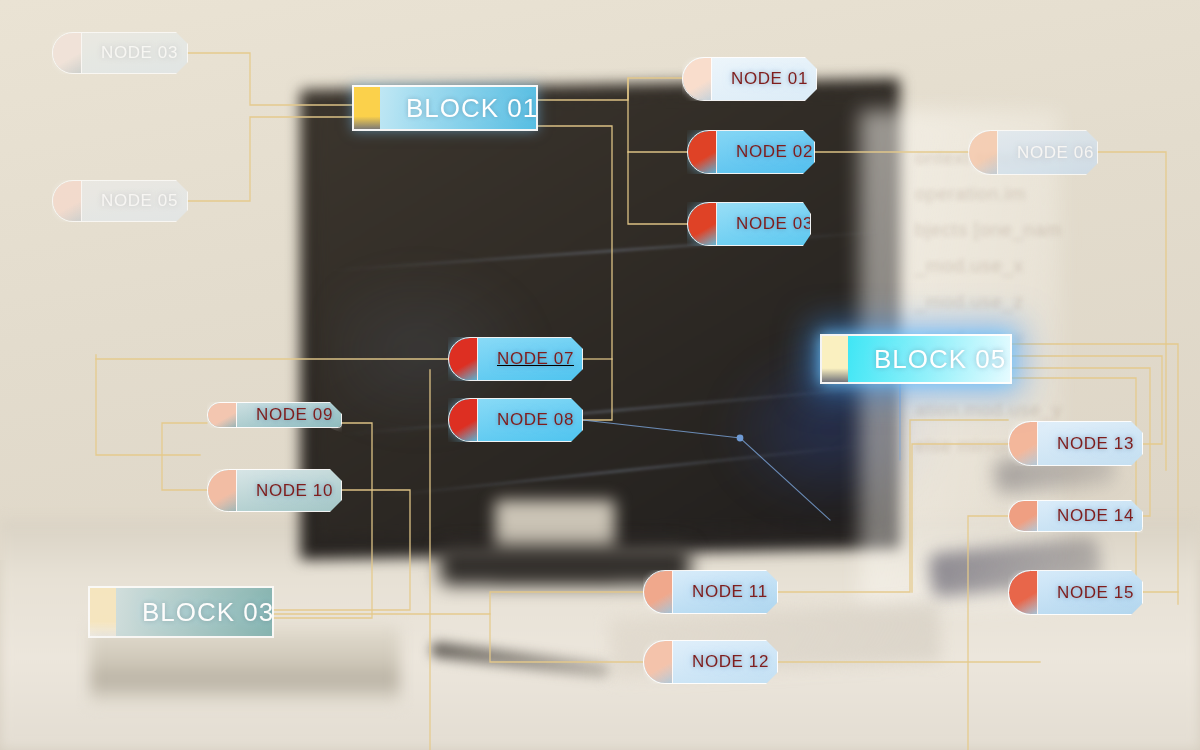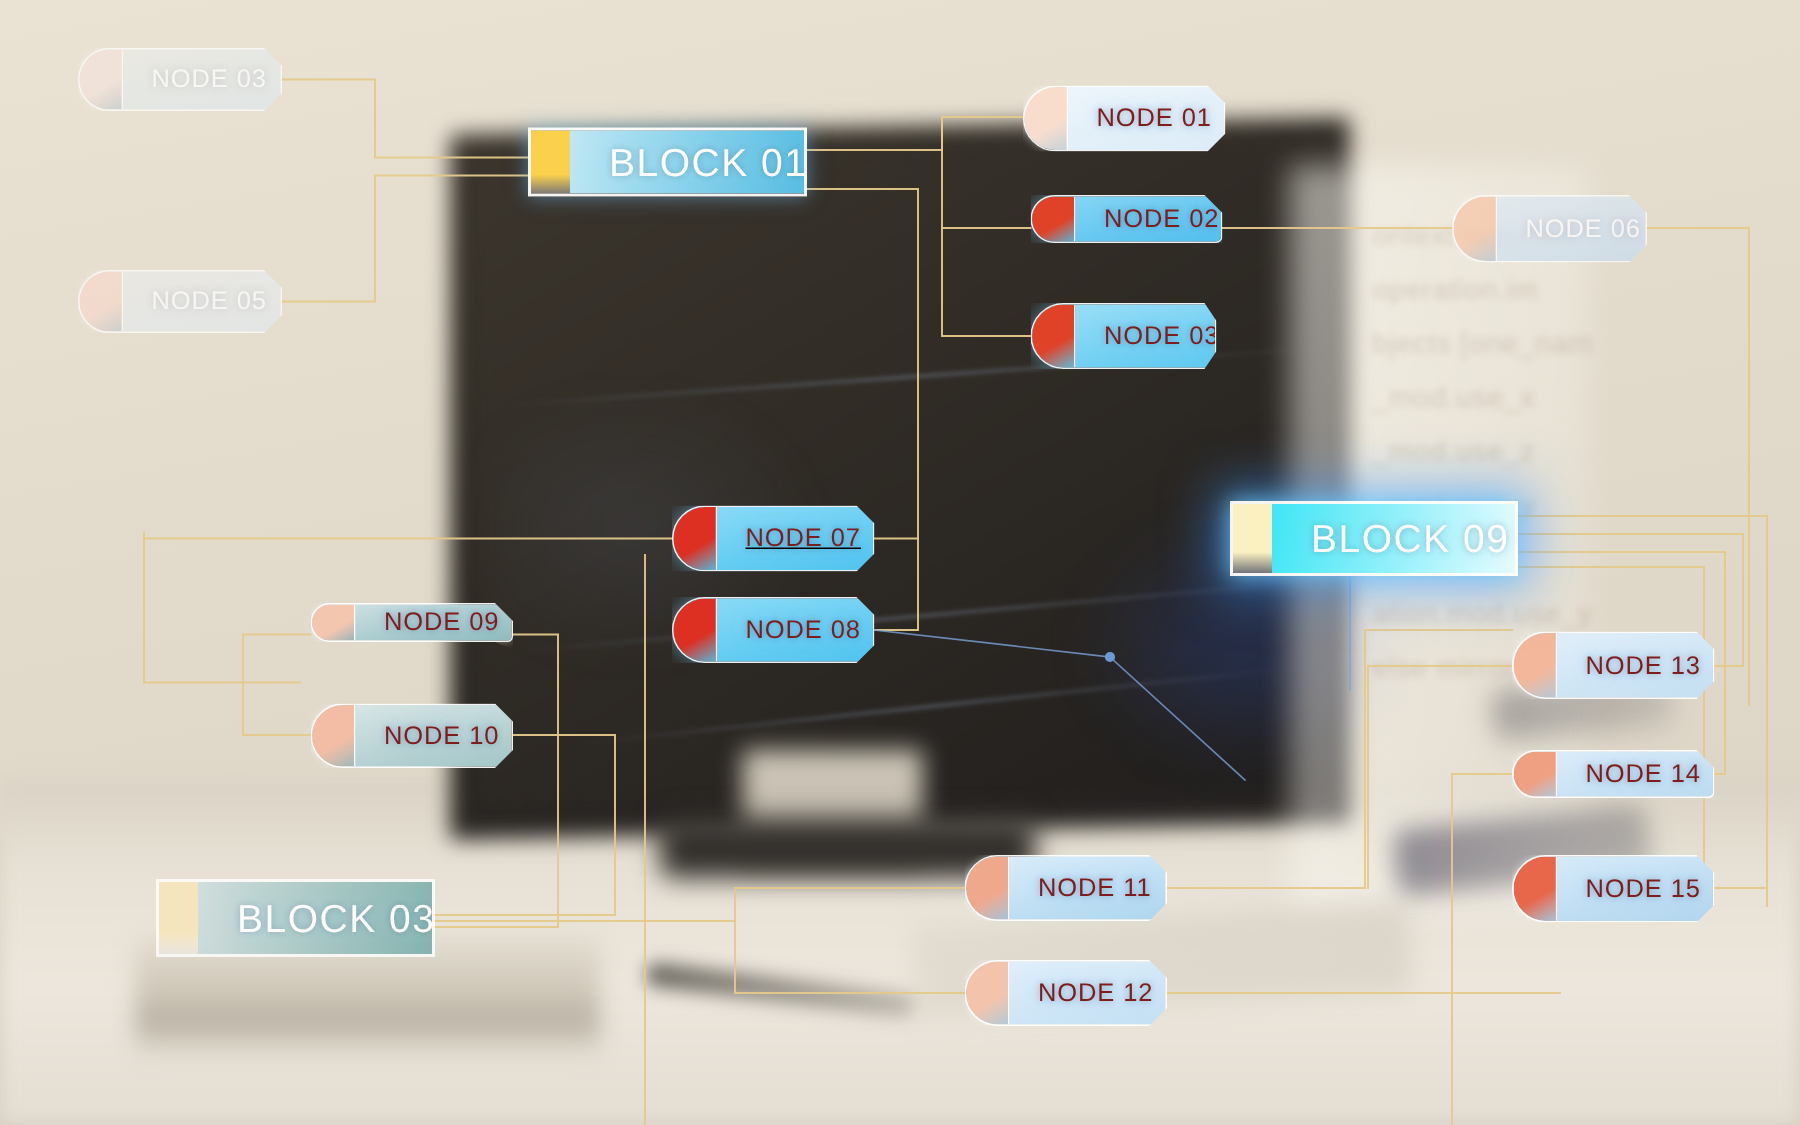--- a/index.html
+++ b/index.html
@@ -225,21 +225,21 @@
       <div class="node faint" style="left: 52px; top: 180px; width: 136px; height: 42px; clip-path: polygon(0% 0%, 124px 0%, 100% 12px, 100% 30px, 124px 100%, 0% 100%); border-radius: 21px 6px 6px 21px; opacity: 0.78;">
         <div class="body" style="background: linear-gradient(168deg, rgb(236, 235, 230) 0%, rgb(226, 231, 234) 100%);"></div>
         <div class="cap" style="background: linear-gradient(150deg, rgb(245, 217, 203) 0%, rgb(245, 217, 203) 62%, rgba(0, 0, 0, 0.12) 100%); border-radius: 21px 0px 0px 21px;"></div>
         <div class="lbl">NODE 05</div>
       </div>
       <div class="node" style="left: 682px; top: 57px; width: 135px; height: 44px; clip-path: polygon(0% 0%, 123px 0%, 100% 12px, 100% 32px, 123px 100%, 0% 100%); border-radius: 22px 6px 6px 22px;">
         <div class="body" style="background: linear-gradient(168deg, rgb(238, 246, 251) 0%, rgb(220, 236, 247) 100%);"></div>
         <div class="cap" style="background: linear-gradient(150deg, rgb(249, 221, 204) 0%, rgb(249, 221, 204) 62%, rgba(0, 0, 0, 0.12) 100%); border-radius: 22px 0px 0px 22px;"></div>
         <div class="lbl">NODE 01</div>
       </div>
-      <div class="node" style="left: 687px; top: 130px; width: 128px; height: 32px; clip-path: polygon(0% 0%, 116px 0%, 100% 12px, 100% 32px, 116px 100%, 0% 100%); border-radius: 22px 6px 6px 22px; filter: drop-shadow(rgba(120, 210, 255, 0.55) 0px 0px 6px);">
+      <div class="node" style="left: 687px; top: 130px; width: 128px; height: 44px; clip-path: polygon(0% 0%, 116px 0%, 100% 12px, 100% 32px, 116px 100%, 0% 100%); border-radius: 22px 6px 6px 22px; filter: drop-shadow(rgba(120, 210, 255, 0.55) 0px 0px 6px);">
         <div class="body" style="background: linear-gradient(168deg, rgb(138, 216, 245) 0%, rgb(83, 191, 238) 100%);"></div>
         <div class="cap" style="background: linear-gradient(150deg, rgb(223, 66, 38) 0%, rgb(223, 66, 38) 62%, rgba(0, 0, 0, 0.12) 100%); border-radius: 22px 0px 0px 22px;"></div>
         <div class="lbl">NODE 02</div>
       </div>
       <div class="node" style="left: 687px; top: 202px; width: 124px; height: 44px; clip-path: polygon(0% 0%, 116px 0%, 100% 12px, 100% 32px, 116px 100%, 0% 100%); border-radius: 22px 6px 6px 22px; filter: drop-shadow(rgba(120, 210, 255, 0.55) 0px 0px 6px); align-items: center;">
         <div class="body" style="background: linear-gradient(168deg, rgb(158, 224, 247) 0%, rgb(94, 201, 240) 100%);"></div>
         <div class="cap" style="background: linear-gradient(150deg, rgb(223, 66, 38) 0%, rgb(223, 66, 38) 62%, rgba(0, 0, 0, 0.12) 100%); border-radius: 22px 0px 0px 22px;"></div>
         <div class="lbl">NODE 03</div>
       </div>
       <div class="node faint" style="left: 968px; top: 130px; width: 130px; height: 45px; clip-path: polygon(0% 0%, 118px 0%, 100% 12px, 100% 33px, 118px 100%, 0% 100%); border-radius: 22.5px 6px 6px 22.5px; opacity: 0.78;">
@@ -293,22 +293,22 @@
         <div class="lbl">NODE 15</div>
       </div>
       <div class="block" style="left: 352px; top: 85px; width: 186px; height: 46px; box-shadow: rgba(120, 200, 255, 0.5) 0px 0px 12px;">
         <div class="bbody" style="background: linear-gradient(100deg, rgb(191, 231, 244) 0%, rgb(87, 189, 226) 100%);"></div>
         <div class="ybar" style="background: linear-gradient(rgb(251, 209, 75) 0%, rgb(251, 209, 75) 70%, rgba(255, 255, 255, 0.35) 100%);"></div>
         <div class="lbl">BLOCK 01</div>
       </div>
       <div class="block" style="left: 820px; top: 334px; width: 192px; height: 50px; box-shadow: rgba(60, 150, 255, 0.55) 0px 0px 34px 10px, rgba(150, 240, 255, 0.8) 0px 0px 14px;">
         <div class="bbody" style="background: linear-gradient(100deg, rgb(63, 230, 245) 0%, rgb(231, 251, 255) 100%);"></div>
         <div class="ybar" style="background: linear-gradient(rgb(250, 240, 192) 0%, rgb(250, 240, 192) 70%, rgba(255, 255, 255, 0.35) 100%);"></div>
-        <div class="lbl">BLOCK 09</div>
-      </div>
-      <div class="block" style="left: 88px; top: 586px; width: 186px; height: 52px; opacity: 0.92; border-color: rgba(255, 255, 255, 0.85); margin-left: 16px;">
+        <div class="lbl">BLOCK 05</div>
+      </div>
+      <div class="block" style="left: 88px; top: 586px; width: 186px; height: 52px; opacity: 0.92; border-color: rgba(255, 255, 255, 0.85);">
         <div class="bbody" style="background: linear-gradient(100deg, rgb(207, 222, 221) 0%, rgb(127, 176, 173) 100%);"></div>
         <div class="ybar" style="background: linear-gradient(rgb(247, 230, 189) 0%, rgb(247, 230, 189) 70%, rgba(255, 255, 255, 0.35) 100%);"></div>
         <div class="lbl">BLOCK 03</div>
       </div>
     </div>
 
 </div>
 
 </body></html>

